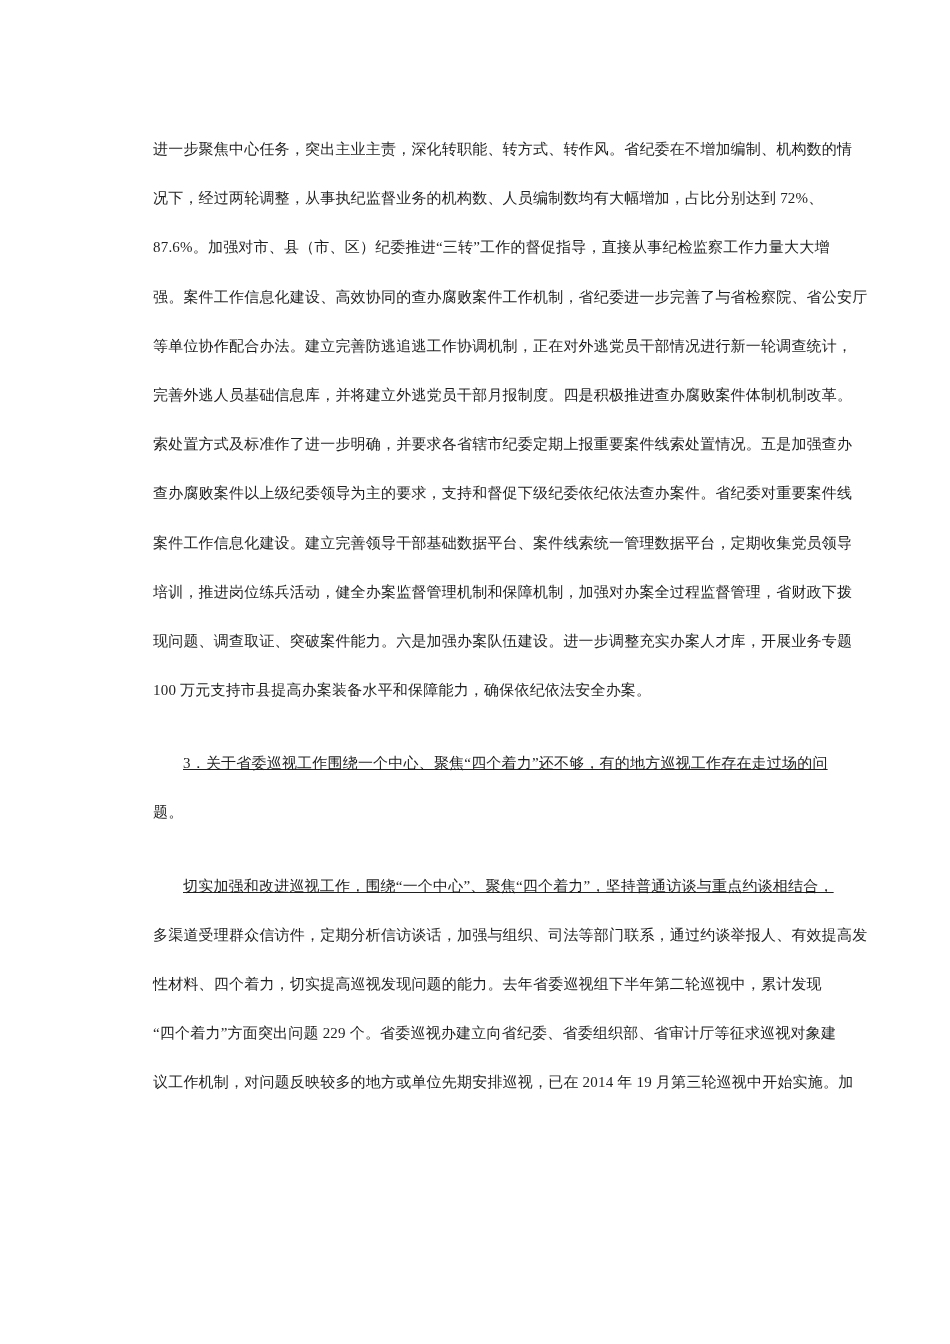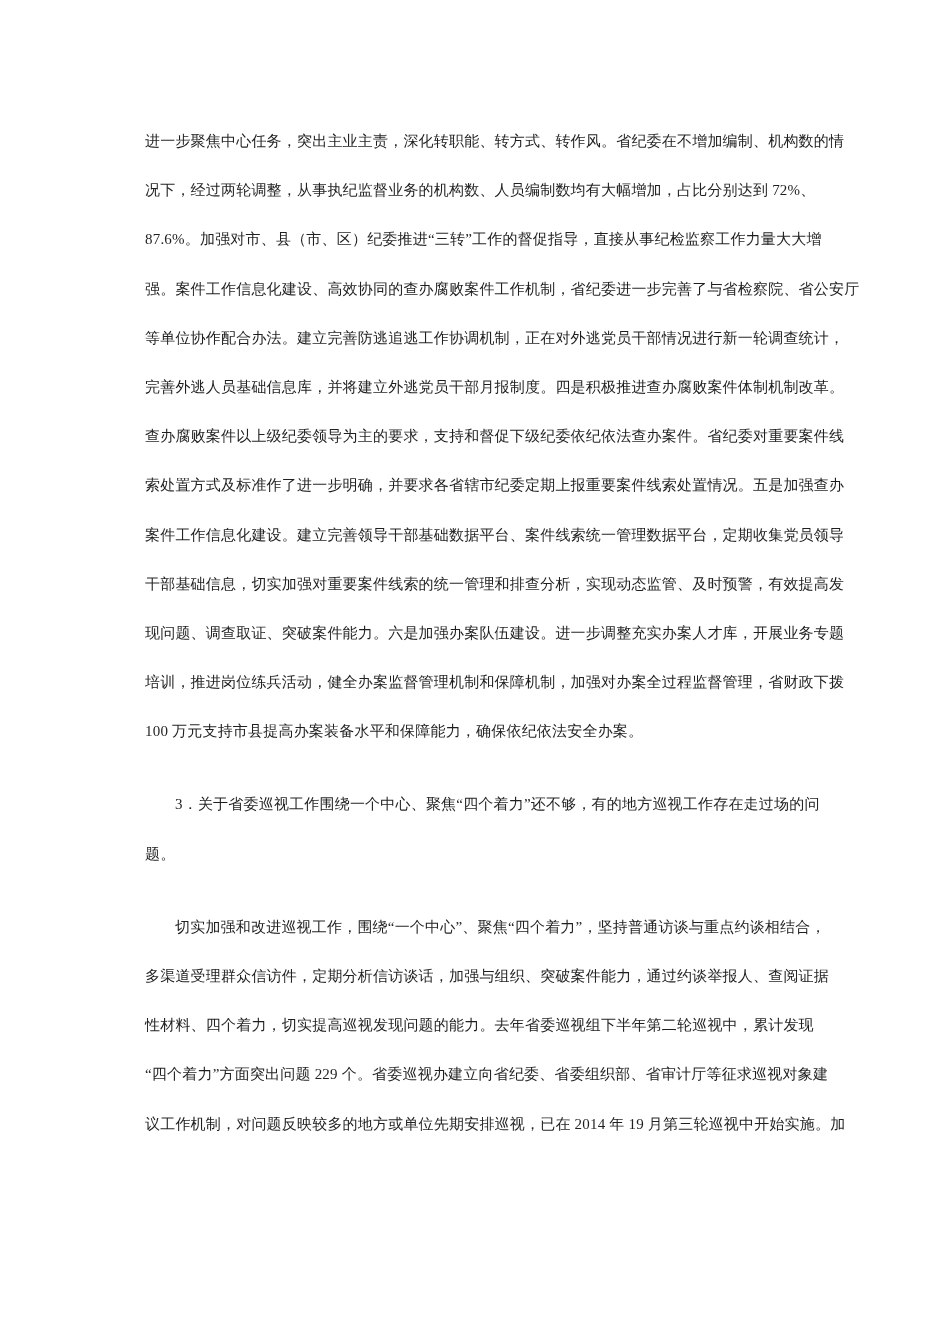--- a/index.html
+++ b/index.html
@@ -16,63 +16,63 @@
   }
   .doc {
     position: absolute;
     left: 141px;
     top: 113px;
     width: 715px;
     color: #1f1f1f;
     font-size: 15px;
   }
   .para {
-    margin: 4px;
+    margin: 12px;
     padding: 0;
   }
   .para + .para {
     margin-top: 24px;
   }
   .line {
     height: 49.2px;
     line-height: 49.2px;
     white-space: nowrap;
     letter-spacing: 0.2px;
   }
   .line.indent {
     text-indent: 30px;
+    text-decoration: underline;
   }
 </style>
 </head>
 <body>
 
 <div class="doc">
 
   <div class="para">
     <div class="line">进一步聚焦中心任务，突出主业主责，深化转职能、转方式、转作风。省纪委在不增加编制、机构数的情</div>
     <div class="line">况下，经过两轮调整，从事执纪监督业务的机构数、人员编制数均有大幅增加，占比分别达到 72%、</div>
     <div class="line">87.6%。加强对市、县（市、区）纪委推进“三转”工作的督促指导，直接从事纪检监察工作力量大大增</div>
     <div class="line">强。案件工作信息化建设、高效协同的查办腐败案件工作机制，省纪委进一步完善了与省检察院、省公安厅</div>
     <div class="line">等单位协作配合办法。建立完善防逃追逃工作协调机制，正在对外逃党员干部情况进行新一轮调查统计，</div>
     <div class="line">完善外逃人员基础信息库，并将建立外逃党员干部月报制度。四是积极推进查办腐败案件体制机制改革。</div>
+    <div class="line">索处置方式及标准作了进一步明确，并要求各省辖市纪委定期上报重要案件线索处置情况。五是加强查办</div>
     <div class="line">查办腐败案件以上级纪委领导为主的要求，支持和督促下级纪委依纪依法查办案件。省纪委对重要案件线</div>
-    <div class="line">索处置方式及标准作了进一步明确，并要求各省辖市纪委定期上报重要案件线索处置情况。五是加强查办</div>
     <div class="line">案件工作信息化建设。建立完善领导干部基础数据平台、案件线索统一管理数据平台，定期收集党员领导</div>
-    <div class="line">干部基础信息，切实加强对重要案件线索的统一管理和排查分析，实现动态监管、及时预警，有效提高发</div>
+    <div class="line">培训，推进岗位练兵活动，健全办案监督管理机制和保障机制，加强对办案全过程监督管理，省财政下拨</div>
     <div class="line">现问题、调查取证、突破案件能力。六是加强办案队伍建设。进一步调整充实办案人才库，开展业务专题</div>
-    <div class="line">培训，推进岗位练兵活动，健全办案监督管理机制和保障机制，加强对办案全过程监督管理，省财政下拨</div>
     <div class="line">100 万元支持市县提高办案装备水平和保障能力，确保依纪依法安全办案。</div>
   </div>
 
   <div class="para">
     <div class="line indent">3．关于省委巡视工作围绕一个中心、聚焦“四个着力”还不够，有的地方巡视工作存在走过场的问</div>
     <div class="line">题。</div>
   </div>
 
   <div class="para">
     <div class="line indent">切实加强和改进巡视工作，围绕“一个中心”、聚焦“四个着力”，坚持普通访谈与重点约谈相结合，</div>
-    <div class="line">多渠道受理群众信访件，定期分析信访谈话，加强与组织、突破案件能力，通过约谈举报人、查阅证据</div>
+    <div class="line">多渠道受理群众信访件，定期分析信访谈话，加强与组织、司法等部门联系，通过约谈举报人、有效提高发</div>
     <div class="line">性材料、四个着力，切实提高巡视发现问题的能力。去年省委巡视组下半年第二轮巡视中，累计发现</div>
     <div class="line">“四个着力”方面突出问题 229 个。省委巡视办建立向省纪委、省委组织部、省审计厅等征求巡视对象建</div>
     <div class="line">议工作机制，对问题反映较多的地方或单位先期安排巡视，已在 2014 年 19 月第三轮巡视中开始实施。加</div>
   </div>
 
 </div>
 
 </body></html>

